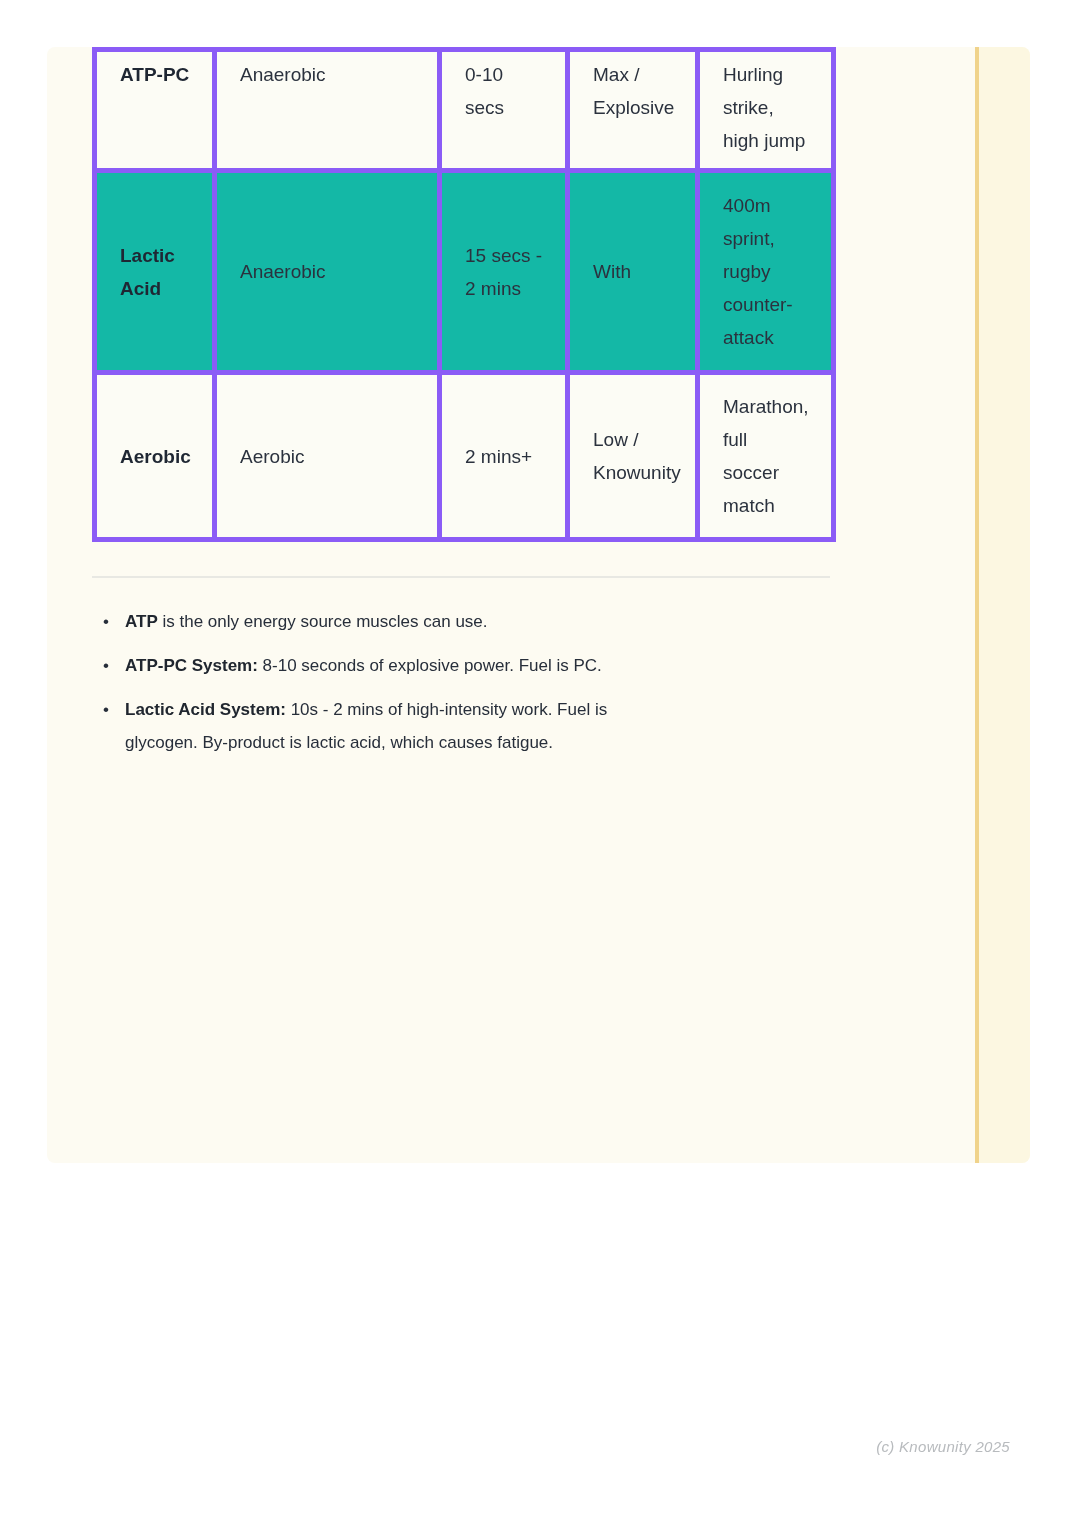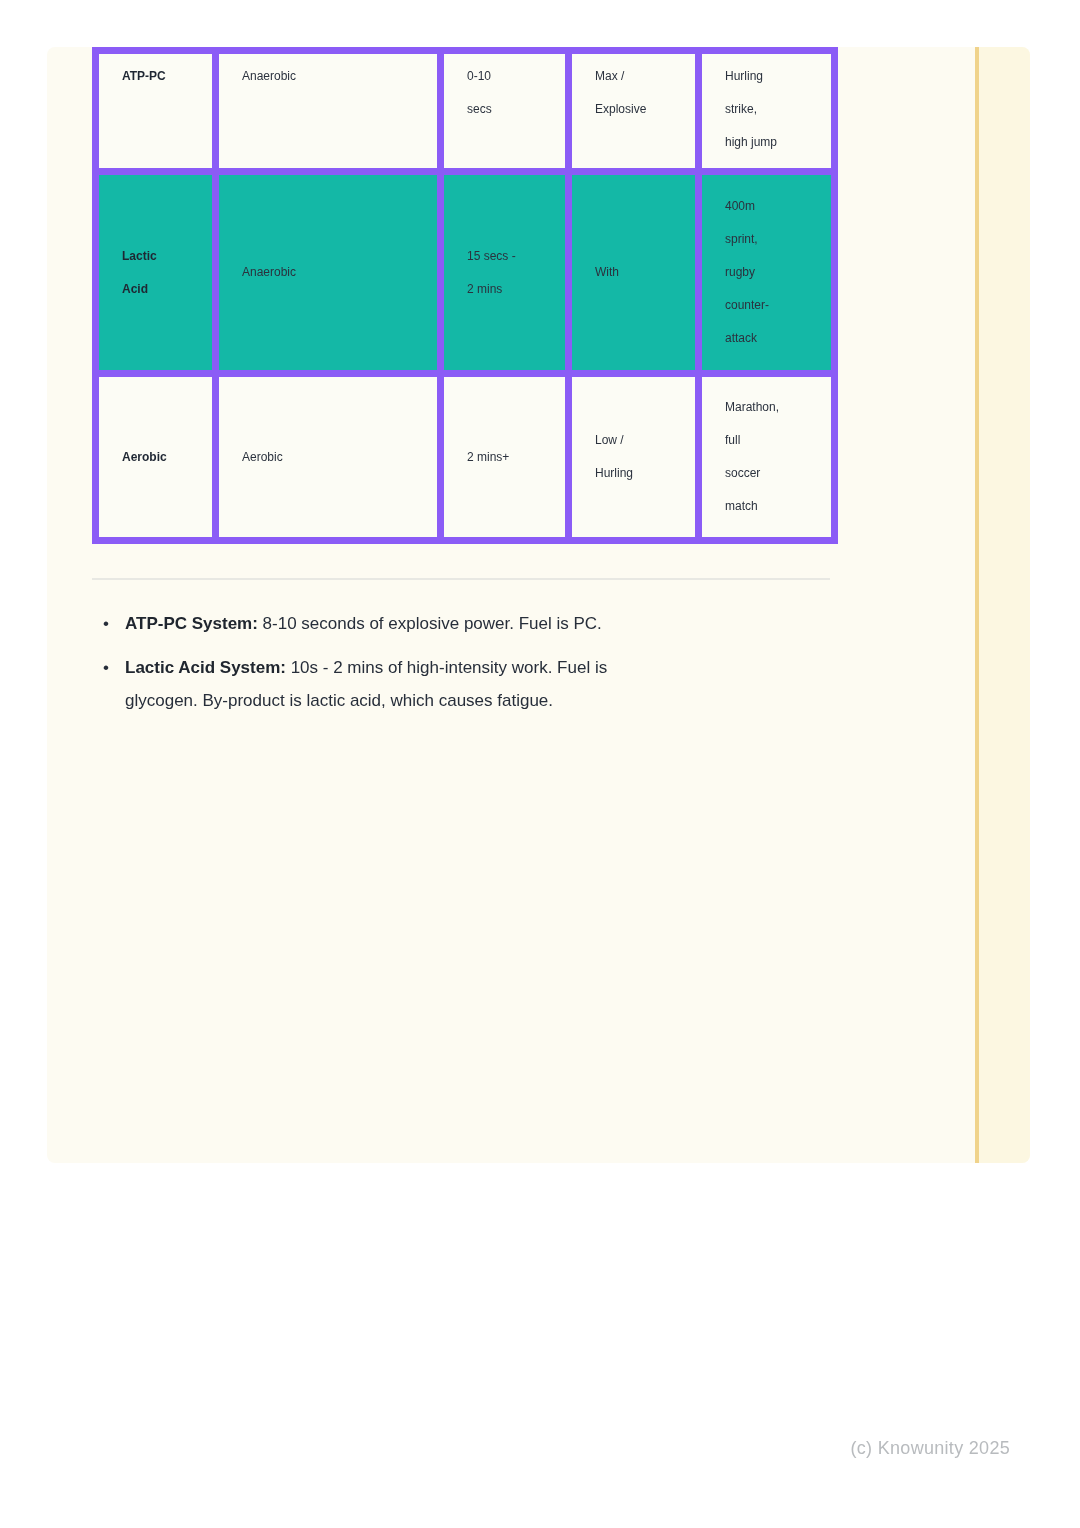--- a/index.html
+++ b/index.html
@@ -30,23 +30,23 @@
     position: absolute;
     left: 45px; top: 0;
     width: 740px;
   }
   table.energy-table {
     border-collapse: collapse;
     table-layout: fixed;
     width: 739px;
   }
   .energy-table td {
-    border: 7px solid #8b5cf6;
+    border: 5px solid #8b5cf6;
     padding: 3px 12px 3px 23px;
-    font-size: 12px;
+    font-size: 19px;
     line-height: 33px;
     vertical-align: middle;
     white-space: pre-line;
     color: #2B323E;
     background: #FCFCF5;
     overflow: hidden;
   }
   .energy-table tbody tr:nth-child(1) { height: 121px; }
   .energy-table tbody tr:nth-child(2) { height: 202px; }
   .energy-table tbody tr:nth-child(3) { height: 167px; }
@@ -92,23 +92,24 @@
   }
   ul.bullets strong { font-weight: 700; color: #20262F; }
   .struck {
     color: #9CA3AA;
     text-decoration: line-through;
   }
   .footer {
     position: absolute;
     right: 70px;
     top: 1438px;
-    font-size: 18px;
+    font-size: 15px;
     letter-spacing: 0.3px;
     color: #B8BBBE;
+    font-style: italic;
   }
 </style>
 </head>
 <body>
 
 <div class="page">
   <section class="card">
     <div class="stripe" style="background: rgb(252, 247, 225); border-left-color: rgb(240, 211, 139);"></div>
     <div class="content">
       <table class="energy-table">
@@ -142,29 +143,30 @@
 sprint,
 rugby
 counter-
 attack</td>
             </tr>
             <tr>
               <td class="c-system">Aerobic</td>
               <td class="c-type">Aerobic</td>
               <td class="c-duration">2 mins+</td>
               <td class="c-intensity">Low /
-Hurling</td>
+Knowunity</td>
               <td class="c-examples">Marathon,
 full
 soccer
 match</td>
             </tr>
           </tbody>
       </table>
       <hr class="divider">
       <ul class="bullets">
+          <li><strong>ATP</strong><span> is the only energy source muscles can use.</span></li>
           <li><strong>ATP-PC System:</strong><span> 8-10 seconds of explosive power. Fuel is PC.</span></li>
           <li><strong>Lactic Acid System:</strong><span> 10s - 2 mins of high-intensity work. Fuel is glycogen. By-product is lactic acid, which causes fatigue.</span></li>
         </ul>
     </div>
   </section>
   <div class="footer">(c) Knowunity 2025</div>
 </div>
 
 </body></html>

